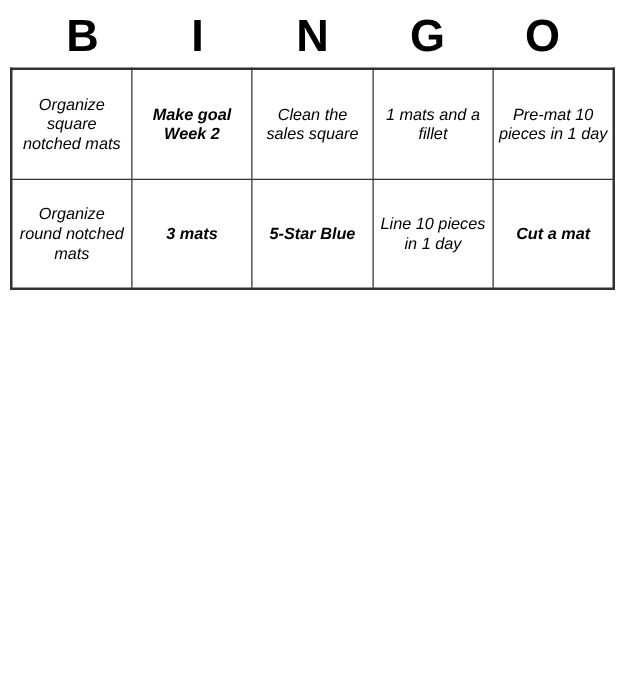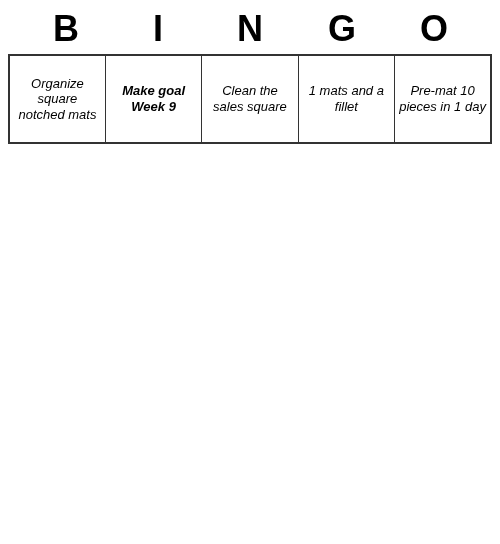--- a/index.html
+++ b/index.html
@@ -78,19 +78,26 @@
     <div class="bingo-letter">I</div>
     <div class="bingo-letter">N</div>
     <div class="bingo-letter">G</div>
     <div class="bingo-letter">O</div>
   </div>
 
 <table id="bingo-grid">
   <tbody id="bingo-body">
   <tr>
         <td>Organize square notched mats</td>
-        <td class="cell-medium">Make goal Week 9</td>
+        <td class="cell-medium">Make goal Week 2</td>
         <td>Clean the sales square</td>
         <td>1 mats and a fillet</td>
         <td>Pre-mat 10 pieces in 1 day</td>
+      </tr>
+      <tr>
+        <td>Organize round notched mats</td>
+        <td class="cell-large">3 mats</td>
+        <td class="cell-medium">5-Star Blue</td>
+        <td>Line 10 pieces in 1 day</td>
+        <td class="cell-large">Cut a mat</td>
       </tr>
     </tbody>
 </table>
 
 </body></html>

